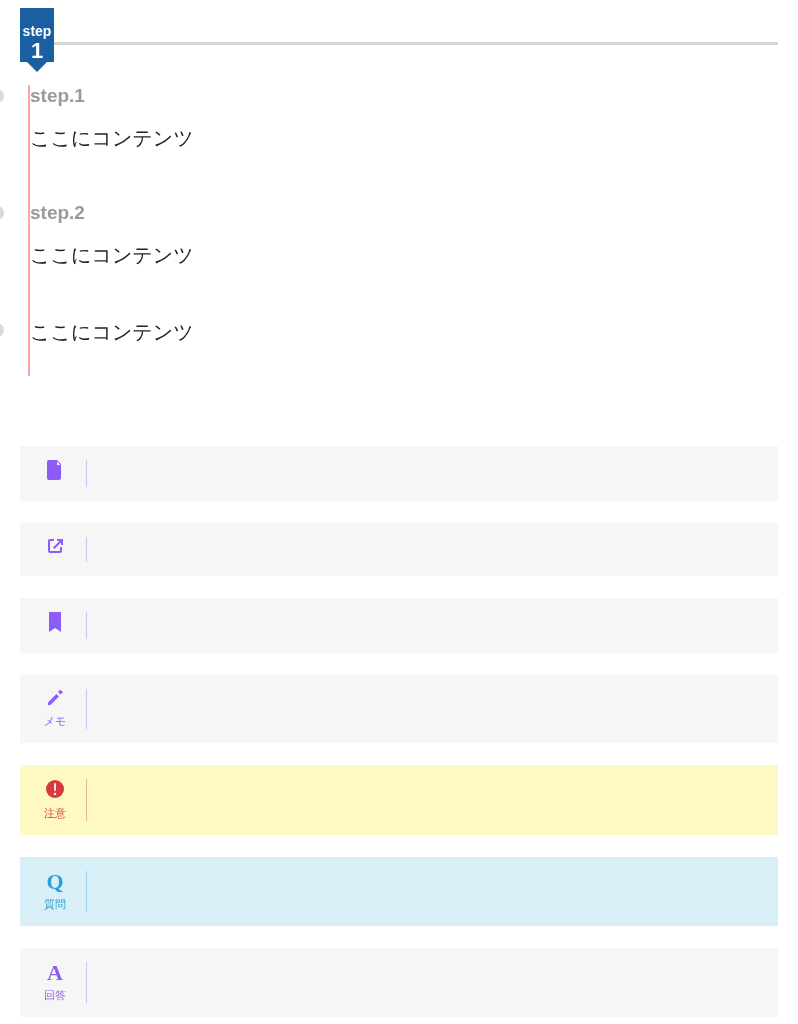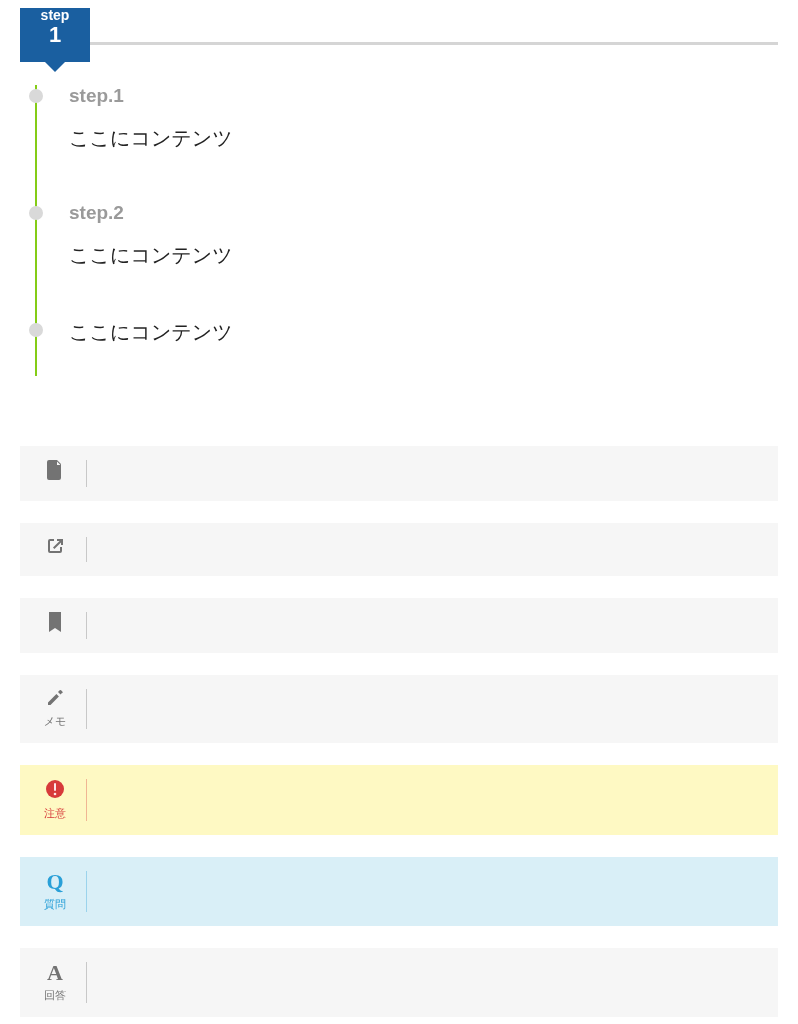--- a/index.html
+++ b/index.html
@@ -20,29 +20,29 @@
     position: absolute;
     top: 42px;
     left: 0; right: 0;
     height: 3px;
     background: #d5d5d5;
   }
   .step-badge {
     position: absolute;
     left: 0;
     top: 8px;
-    width: 70px;
+    width: 34px;
     height: 54px;
     background: #1a5fa0;
     color: #fff;
     text-align: center;
     display: flex;
     flex-direction: column;
     align-items: center;
-    justify-content: flex-start;
+    justify-content: flex-end;
     z-index: 2;
   }
   .step-badge .badge-label {
     font-size: 14px;
     font-weight: 600;
     line-height: 1;
     margin-bottom: 2px;
   }
   .step-badge .badge-num {
     font-size: 22px;
@@ -56,23 +56,22 @@
     bottom: -10px;
     transform: translateX(-50%);
     border-left: 11px solid transparent;
     border-right: 11px solid transparent;
     border-top: 11px solid #1a5fa0;
   }
 
   
   .timeline {
     position: relative;
-    margin-left: 15px;
-    padding-left: 32px;
-    border-left: 2px solid #84cc16;
+    margin-left: 8px;
+    border-left: 2px solid #fca5a5;
     padding-bottom: 30px;
   }
   .timeline-item {
     position: relative;
     margin-bottom: 50px;
   }
   .timeline-item:last-child { margin-bottom: 0; }
   .timeline-dot {
     position: absolute;
     left: -40px;
@@ -95,21 +94,21 @@
 
   
   .panels { margin-top: 70px; }
   .panel {
     display: flex;
     align-items: stretch;
     margin-bottom: 22px;
     min-height: 50px;
     padding: 14px 18px;
   }
-  .panel.gray   { background: #f6f6f6; color: #737373; }
+  .panel.gray   { background: #f6f6f6; color: #8b5cf6; }
   .panel.red    { background: #fef9c3; color: #d73a3a; }
   .panel.blue   { background: #d9eff7; color: #29a0d8; }
   .panel-left {
     display: flex;
     flex-direction: column;
     align-items: center;
     justify-content: center;
     width: 34px;
   }
   .panel-left .icon {

